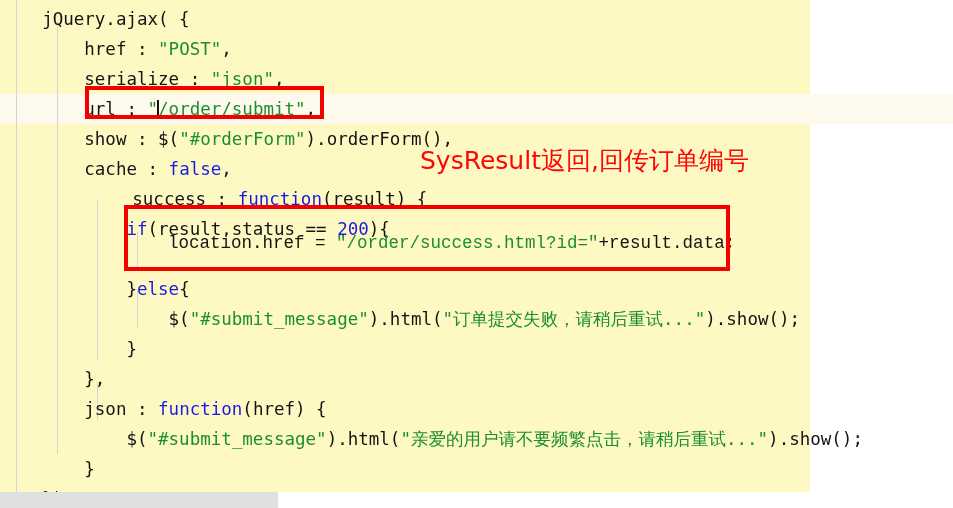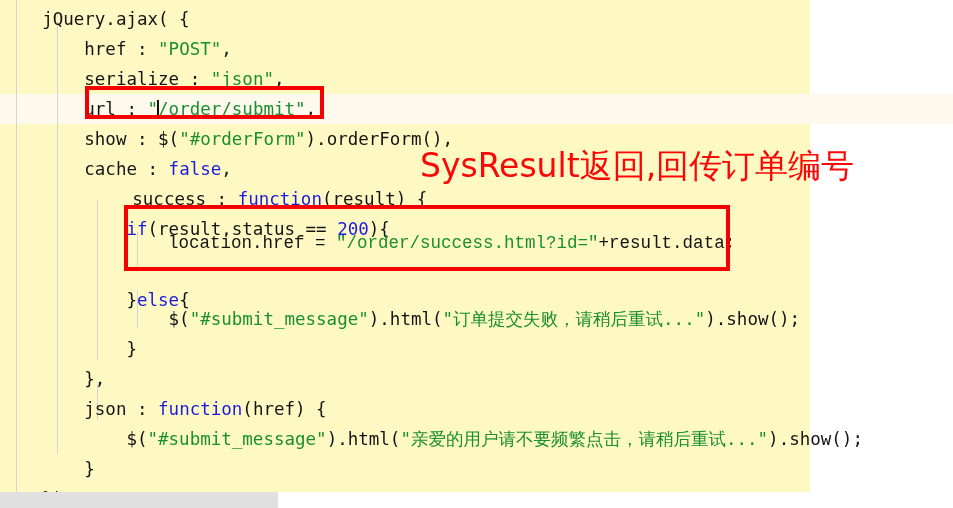--- a/index.html
+++ b/index.html
@@ -78,21 +78,21 @@
     position: absolute;
     border: 4px solid #f40000;
     background: transparent;
     box-sizing: border-box;
   }
 
   
   .annotation {
     position: absolute;
     font-family: "DejaVu Sans", sans-serif;
-    font-size: 33px;
+    font-size: 25px;
     color: #fb0707;
     white-space: pre;
     letter-spacing: 0px;
   }
 
   
   .scrollbar-track {
     position: absolute;
     left: 0;
     top: 492px;
@@ -129,21 +129,21 @@
     <div id="code-layer">
         <div class="code-line" style="top: 4px;"><span class="ind">    </span><span class="tok-plain">jQuery.ajax( {</span></div>
         <div class="code-line" style="top: 34px;"><span class="ind">        </span><span class="tok-plain">href : </span><span class="tok-str">"POST"</span><span class="tok-plain">,</span></div>
         <div class="code-line" style="top: 64px;"><span class="ind">        </span><span class="tok-plain">serialize : </span><span class="tok-str">"json"</span><span class="tok-plain">,</span></div>
         <div class="code-line" style="top: 94px;"><span class="ind">        </span><span class="tok-plain">url : </span><span class="tok-str">"</span><span class="caret"></span><span class="tok-str">/order/submit"</span><span class="tok-plain">,</span></div>
         <div class="code-line" style="top: 124px;"><span class="ind">        </span><span class="tok-plain">show : $(</span><span class="tok-str">"#orderForm"</span><span class="tok-plain">).orderForm(),</span></div>
         <div class="code-line" style="top: 154px;"><span class="ind">        </span><span class="tok-plain">cache : </span><span class="tok-kw">false</span><span class="tok-plain">,</span></div>
         <div class="code-line" style="top: 184px; padding-left: 48px;"><span class="ind">        </span><span class="tok-plain">success : </span><span class="tok-kw">function</span><span class="tok-plain">(result) {</span></div>
         <div class="code-line" style="top: 214px;"><span class="ind">            </span><span class="tok-kw">if</span><span class="tok-plain">(result.status == </span><span class="tok-num">200</span><span class="tok-plain">){</span></div>
         <div class="code-line" style="top: 228px; font-family: Liberation Mono, monospace;"><span class="ind">                </span><span class="tok-plain">location.href = </span><span class="tok-str">"/order/success.html?id="</span><span class="tok-plain">+result.data;</span></div>
-        <div class="code-line" style="top: 274px; margin-top: 11px;"><span class="ind">            </span><span class="tok-plain">}</span><span class="tok-kw">else</span><span class="tok-plain">{</span></div>
+        <div class="code-line" style="top: 274px;"><span class="ind">            </span><span class="tok-plain">}</span><span class="tok-kw">else</span><span class="tok-plain">{</span></div>
         <div class="code-line" style="top: 304px;"><span class="ind">                </span><span class="tok-plain">$(</span><span class="tok-str">"#submit_message"</span><span class="tok-plain">).html(</span><span class="tok-str">"订单提交失败，请稍后重试..."</span><span class="tok-plain">).show();</span></div>
         <div class="code-line" style="top: 334px;"><span class="ind">            </span><span class="tok-plain">}</span></div>
         <div class="code-line" style="top: 364px;"><span class="ind">        </span><span class="tok-plain">},</span></div>
         <div class="code-line" style="top: 394px;"><span class="ind">        </span><span class="tok-plain">json : </span><span class="tok-kw">function</span><span class="tok-plain">(href) {</span></div>
         <div class="code-line" style="top: 424px;"><span class="ind">            </span><span class="tok-plain">$(</span><span class="tok-str">"#submit_message"</span><span class="tok-plain">).html(</span><span class="tok-str">"亲爱的用户请不要频繁点击，请稍后重试..."</span><span class="tok-plain">).show();</span></div>
         <div class="code-line" style="top: 454px;"><span class="ind">        </span><span class="tok-plain">}</span></div>
         <div class="code-line" style="top: 484px;"><span class="ind">    </span><span class="tok-plain">});</span></div>
       </div>
   </div>
 

